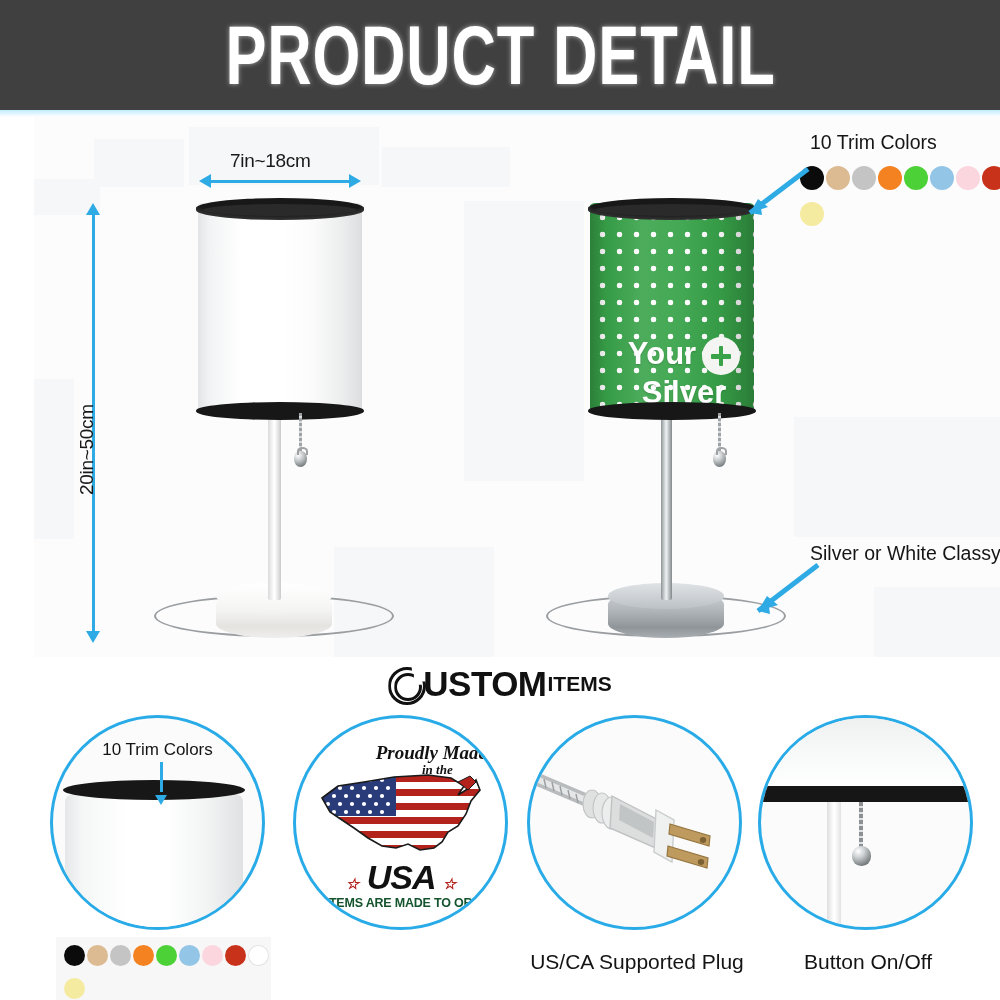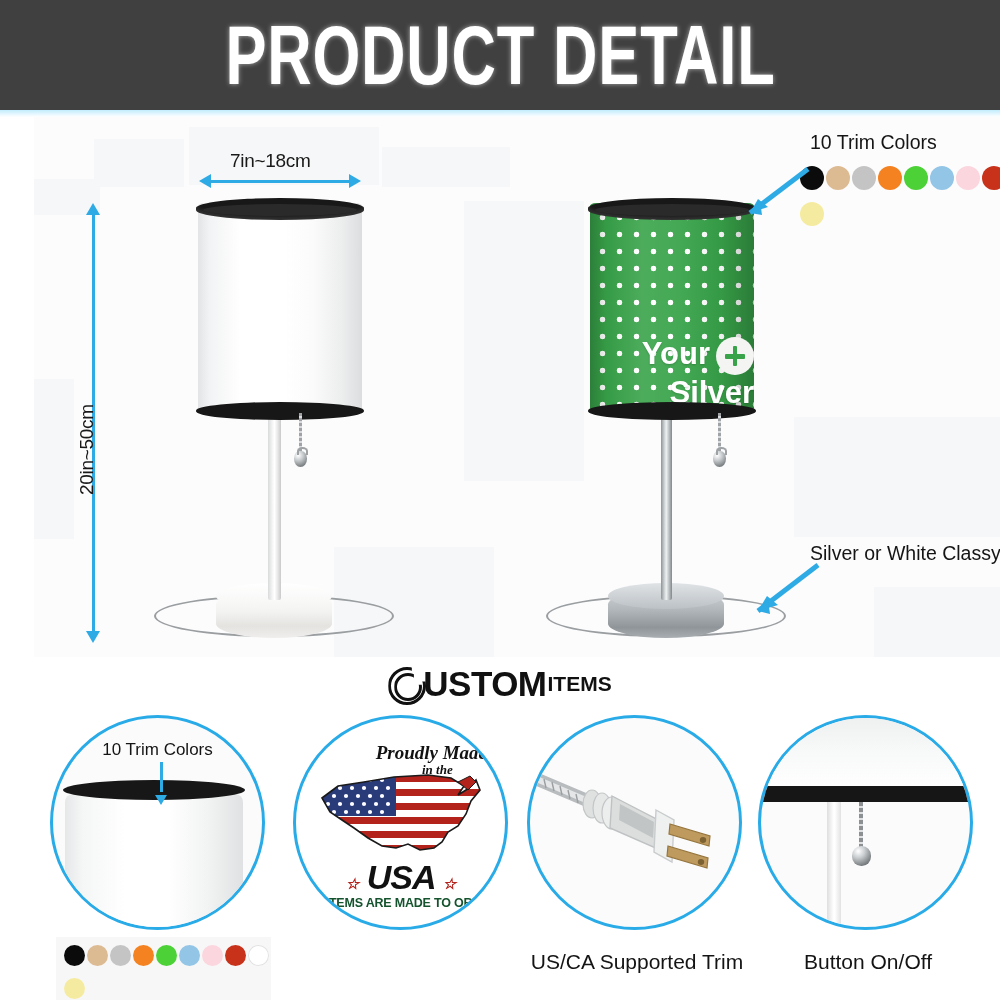--- a/index.html
+++ b/index.html
@@ -116,21 +116,21 @@
   }
   .shade-green-shade {
     position:absolute; inset:0;
     background: linear-gradient(to right,
       rgba(0,0,0,0.22) 0%, rgba(0,0,0,0.05) 10%, rgba(255,255,255,0.10) 32%,
       rgba(255,255,255,0.06) 55%, rgba(0,0,0,0.06) 80%, rgba(0,0,0,0.24) 100%);
   }
   .your-design {
     position:absolute; left:0; width:100%;
     color:#ffffff; font-weight:bold; font-size:31px; line-height:1.0;
-    text-align:right; padding-left:24px;
+    text-align:center; padding-left:24px;
     text-shadow: 0 1px 2px rgba(0,0,0,0.18);
   }
   .yd-plus {
     display:inline-block; width:38px; height:38px; border-radius:50%;
     background:#f4f5f3; position:relative; vertical-align:-11px; margin-left:6px;
   }
   .yd-plus::before, .yd-plus::after{
     content:''; position:absolute; background:#38a349; border-radius:1px;
   }
   .yd-plus::before{ left:9px; top:17px; width:20px; height:4.5px; }
@@ -462,21 +462,21 @@
         <path d="M122,44 L140,54 L138,96 L120,86 Z" fill="#eff1f1" stroke="#c9cccd" stroke-width="1.4"></path>
 
         <g>
           <path d="M136,58 L176,70 L175,80 L135,68 Z" fill="#bf9a5e" stroke="#96763f" stroke-width="1.2"></path>
           <ellipse cx="169" cy="74" rx="3.2" ry="3" fill="#7c6232"></ellipse>
           <path d="M134,80 L174,92 L173,102 L133,90 Z" fill="#bf9a5e" stroke="#96763f" stroke-width="1.2"></path>
           <ellipse cx="167" cy="96" rx="3.2" ry="3" fill="#7c6232"></ellipse>
         </g>
       </svg>
     </div>
-    <div class="panel-caption" style="top:235px;">US/CA Supported Trim</div>
+    <div class="panel-caption" style="top:235px;">US/CA Supported Plug</div>
   </div>
 
   <div class="circle-panel" style="left:758px; top:715px; width:220px; height:285px;">
     <div class="circ" style="left:0; top:0; width:215px; height:215px;">
 
       <div style="position:absolute; left:-10px; top:-10px; width:235px; height:82px;
                   background:linear-gradient(to bottom,#eceded 0%,#f8f9f9 55%,#ffffff 100%);"></div>
       <div style="position:absolute; left:-10px; top:68px; width:235px; height:16px; background:#161616;"></div>
 
       <div style="position:absolute; left:66px; top:84px; width:14px; height:131px;

